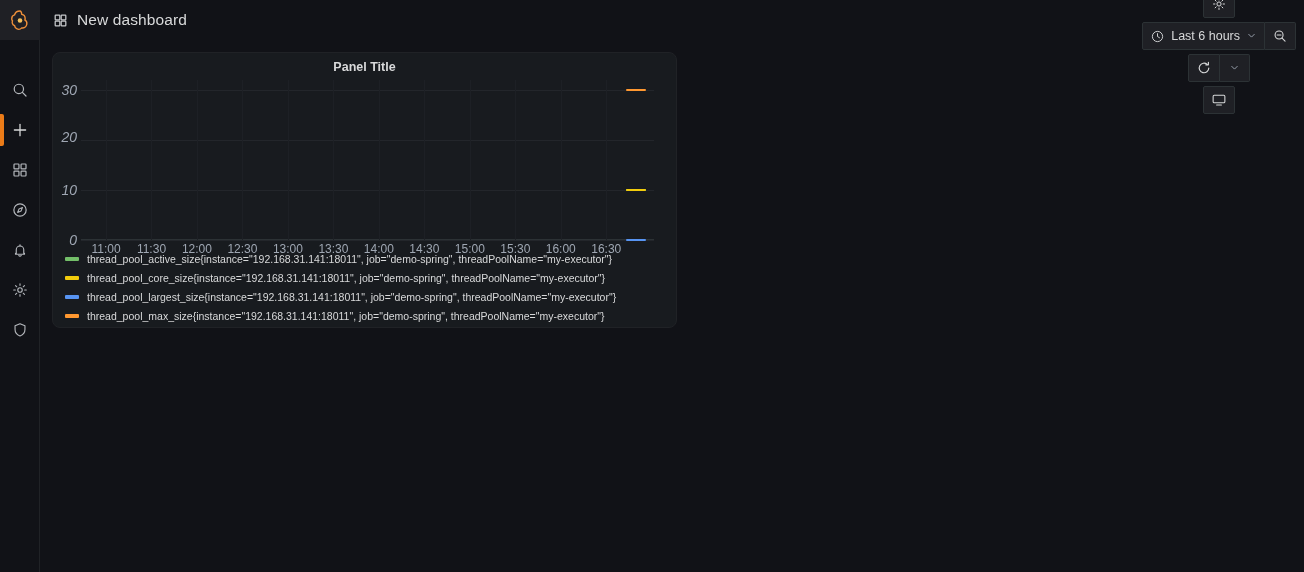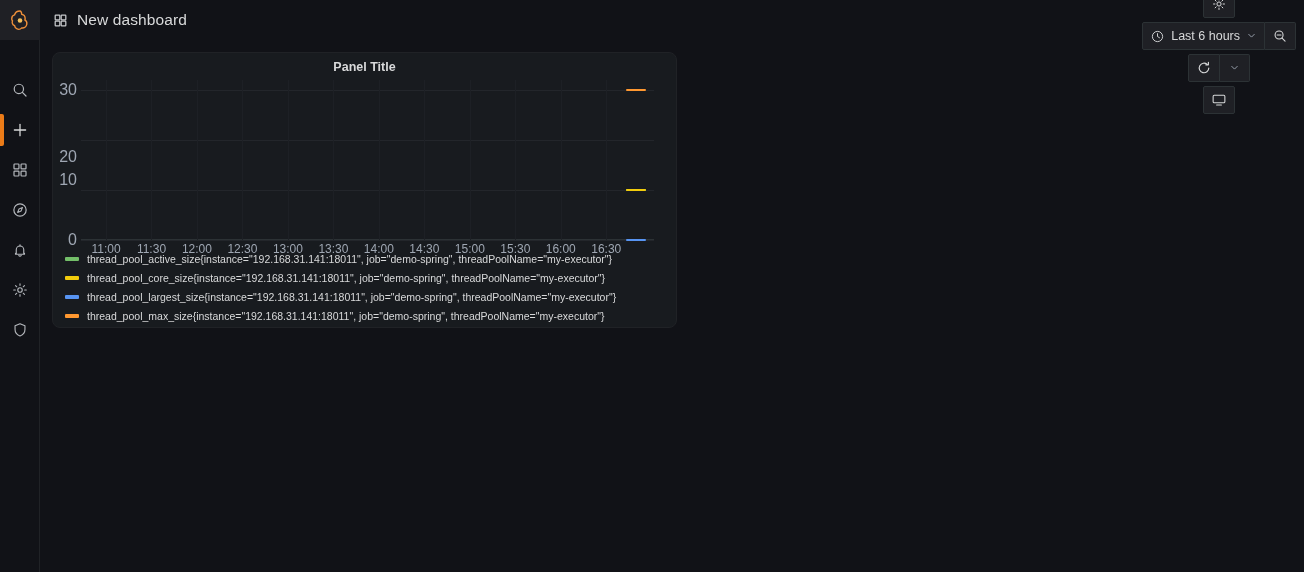--- a/index.html
+++ b/index.html
@@ -67,21 +67,21 @@
   }
   .panel-header {
     height: 27px; display: flex; align-items: center; justify-content: center;
   }
   .panel-title { color: #d8d9da; font-size: 12.5px; font-weight: 600; }
 
   .plot-area { position: relative; width: 625px; height: 160px; }
   .yaxis { position: absolute; left: 0; top: 0; width: 24px; height: 160px; }
   .ytick {
     position: absolute; right: 0; transform: translateY(-50%);
-    color: #9fa7b3; font-size: 16px; text-align: right; white-space: nowrap;
+    color: #9fa7b3; font-size: 14px; text-align: right; white-space: nowrap; font-style: italic;
   }
   .grid { position: absolute; left: 28px; top: 0; right: 24px; height: 160px; }
   .hline { position: absolute; left: 0; right: 0; height: 1px; background: #23262b; }
   .vline { position: absolute; top: 0; bottom: 0; width: 1px; background: #1d2025; }
   .axis-base { position: absolute; left: 0; right: 0; bottom: 0; height: 1px; background: #2c3235; }
 
   .seg { position: absolute; height: 2px; border-radius: 1px; }
 
   .xaxis { position: absolute; left: 28px; top: 160px; right: 24px; height: 16px; }
   .xtick {
@@ -271,22 +271,22 @@
   </div>
 
   <div id="panel">
     <div class="panel-header">
       <span class="panel-title">Panel Title</span>
     </div>
 
     <div class="plot-area">
       <div class="yaxis">
           <div class="ytick" style="top: 160px;">0</div>
-          <div class="ytick" style="top: 100px;">10</div>
-          <div class="ytick" style="top: 77px;">20</div>
+          <div class="ytick" style="top: 110px;">10</div>
+          <div class="ytick" style="top: 57px;">20</div>
           <div class="ytick" style="top: 10px;">30</div>
         </div>
       <div class="grid">
         <div class="axis-base"></div>
       <div class="hline" style="top: 160px;"></div>
           <div class="hline" style="top: 110px;"></div>
           <div class="hline" style="top: 60px;"></div>
           <div class="hline" style="top: 10px;"></div>
           <div class="vline" style="left: 25px;"></div>
           <div class="vline" style="left: 70px;"></div>

